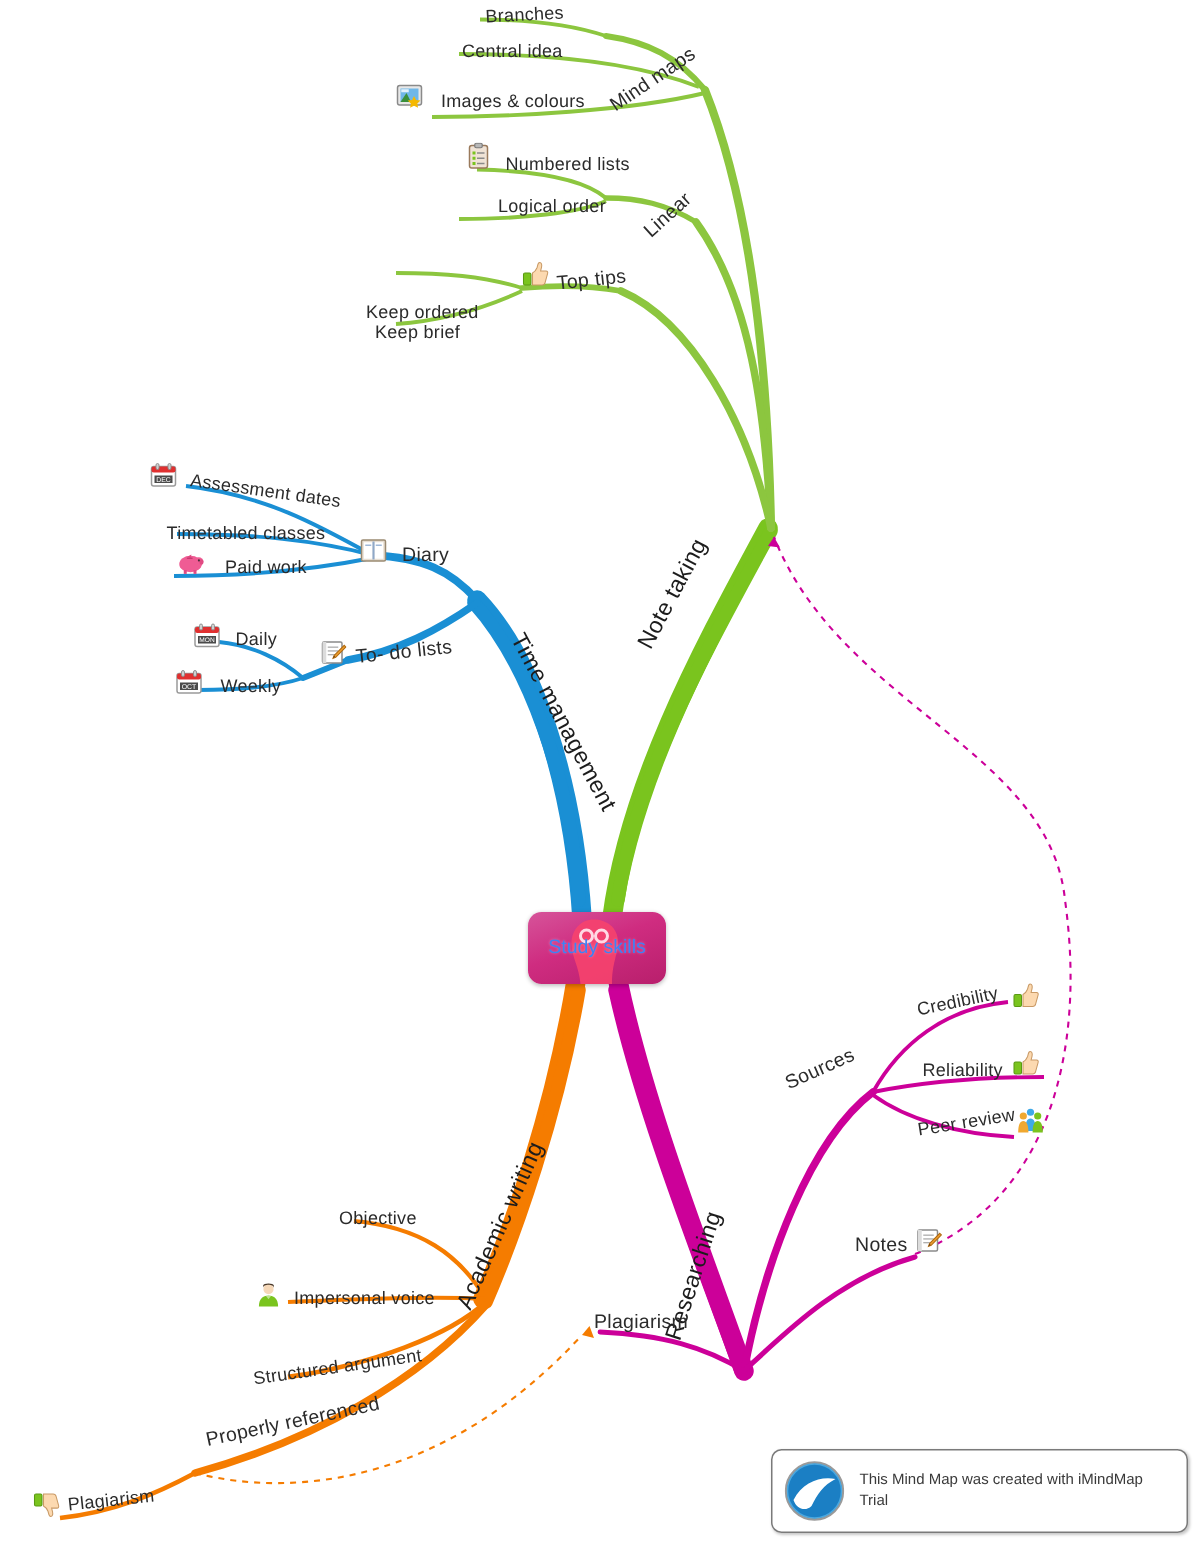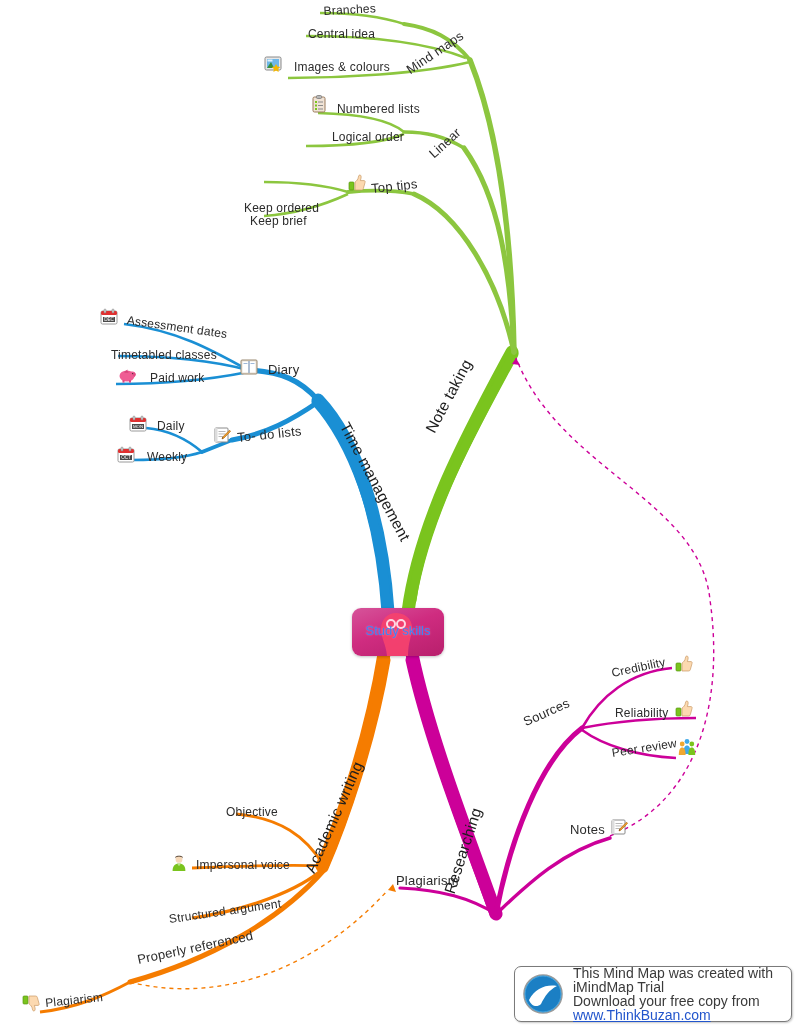--- a/index.html
+++ b/index.html
@@ -92,21 +92,21 @@
     padding: 0 8px;
     box-sizing: border-box;
   }
   #watermark-logo {
     width: 40px;
     height: 40px;
     flex: 0 0 40px;
     margin-right: 10px;
   }
   #watermark-text {
-    font-size: 14px;
+    font-size: 10px;
     line-height: 14px;
     color: #3a3a3a;
     font-family: "Liberation Sans", sans-serif;
   }
   #watermark-link {
     color: #2255cc;
     text-decoration: underline;
   }
 </style>
 </head>
@@ -448,17 +448,16 @@
 
   <div id="watermark">
     <svg id="watermark-logo" viewBox="0 0 40 40">
       <circle cx="20" cy="20" r="19" fill="#1b7fc4"></circle>
       <circle cx="20" cy="20" r="19" fill="none" stroke="#9a9a9a" stroke-width="1.6"></circle>
       <path d="M6 26 C12 14 24 10 34 12 C26 16 22 22 18 30 C14 34 8 32 6 26 Z" fill="#ffffff"></path>
       <circle cx="20" cy="20" r="18" fill="none" stroke="#4aa8e0" stroke-width="1"></circle>
     </svg>
     <div id="watermark-text">
       <div>This Mind Map was created with iMindMap Trial</div>
-      <div><span>Download your free copy from </span><span id="watermark-link">www.ThinkBuzan.com</span></div>
     </div>
   </div>
 
 </div>
 
 </body></html>

